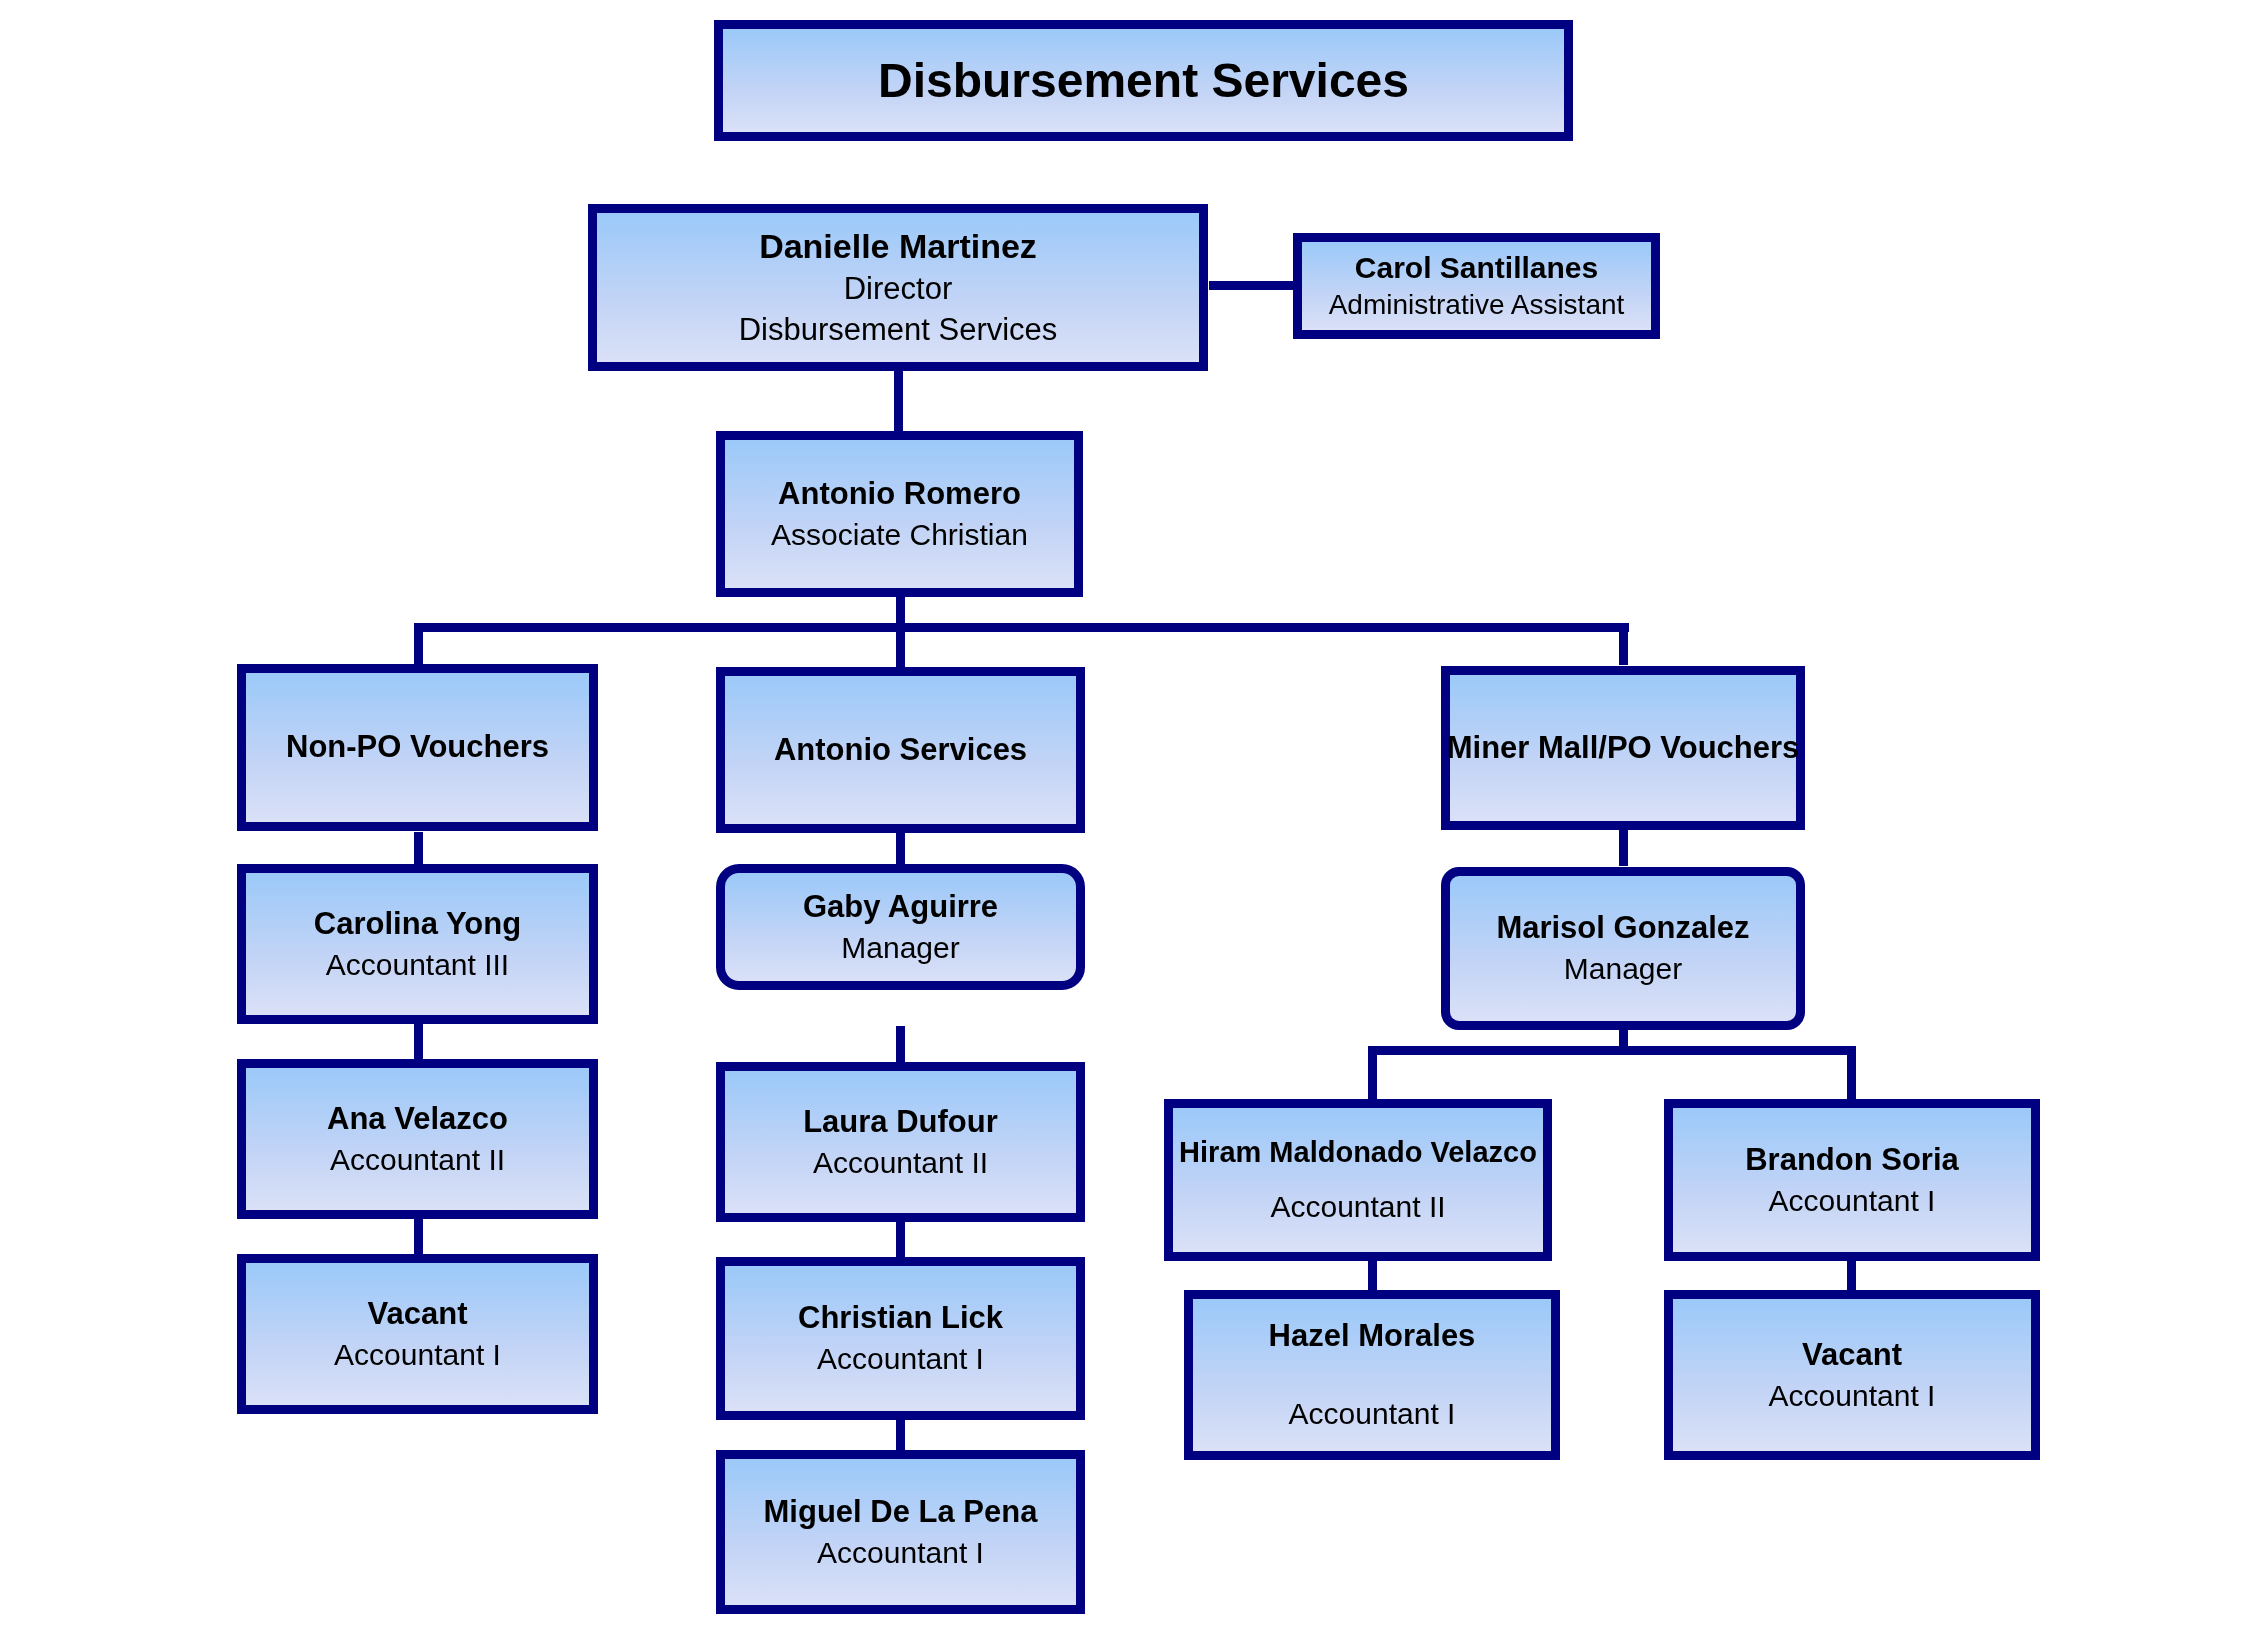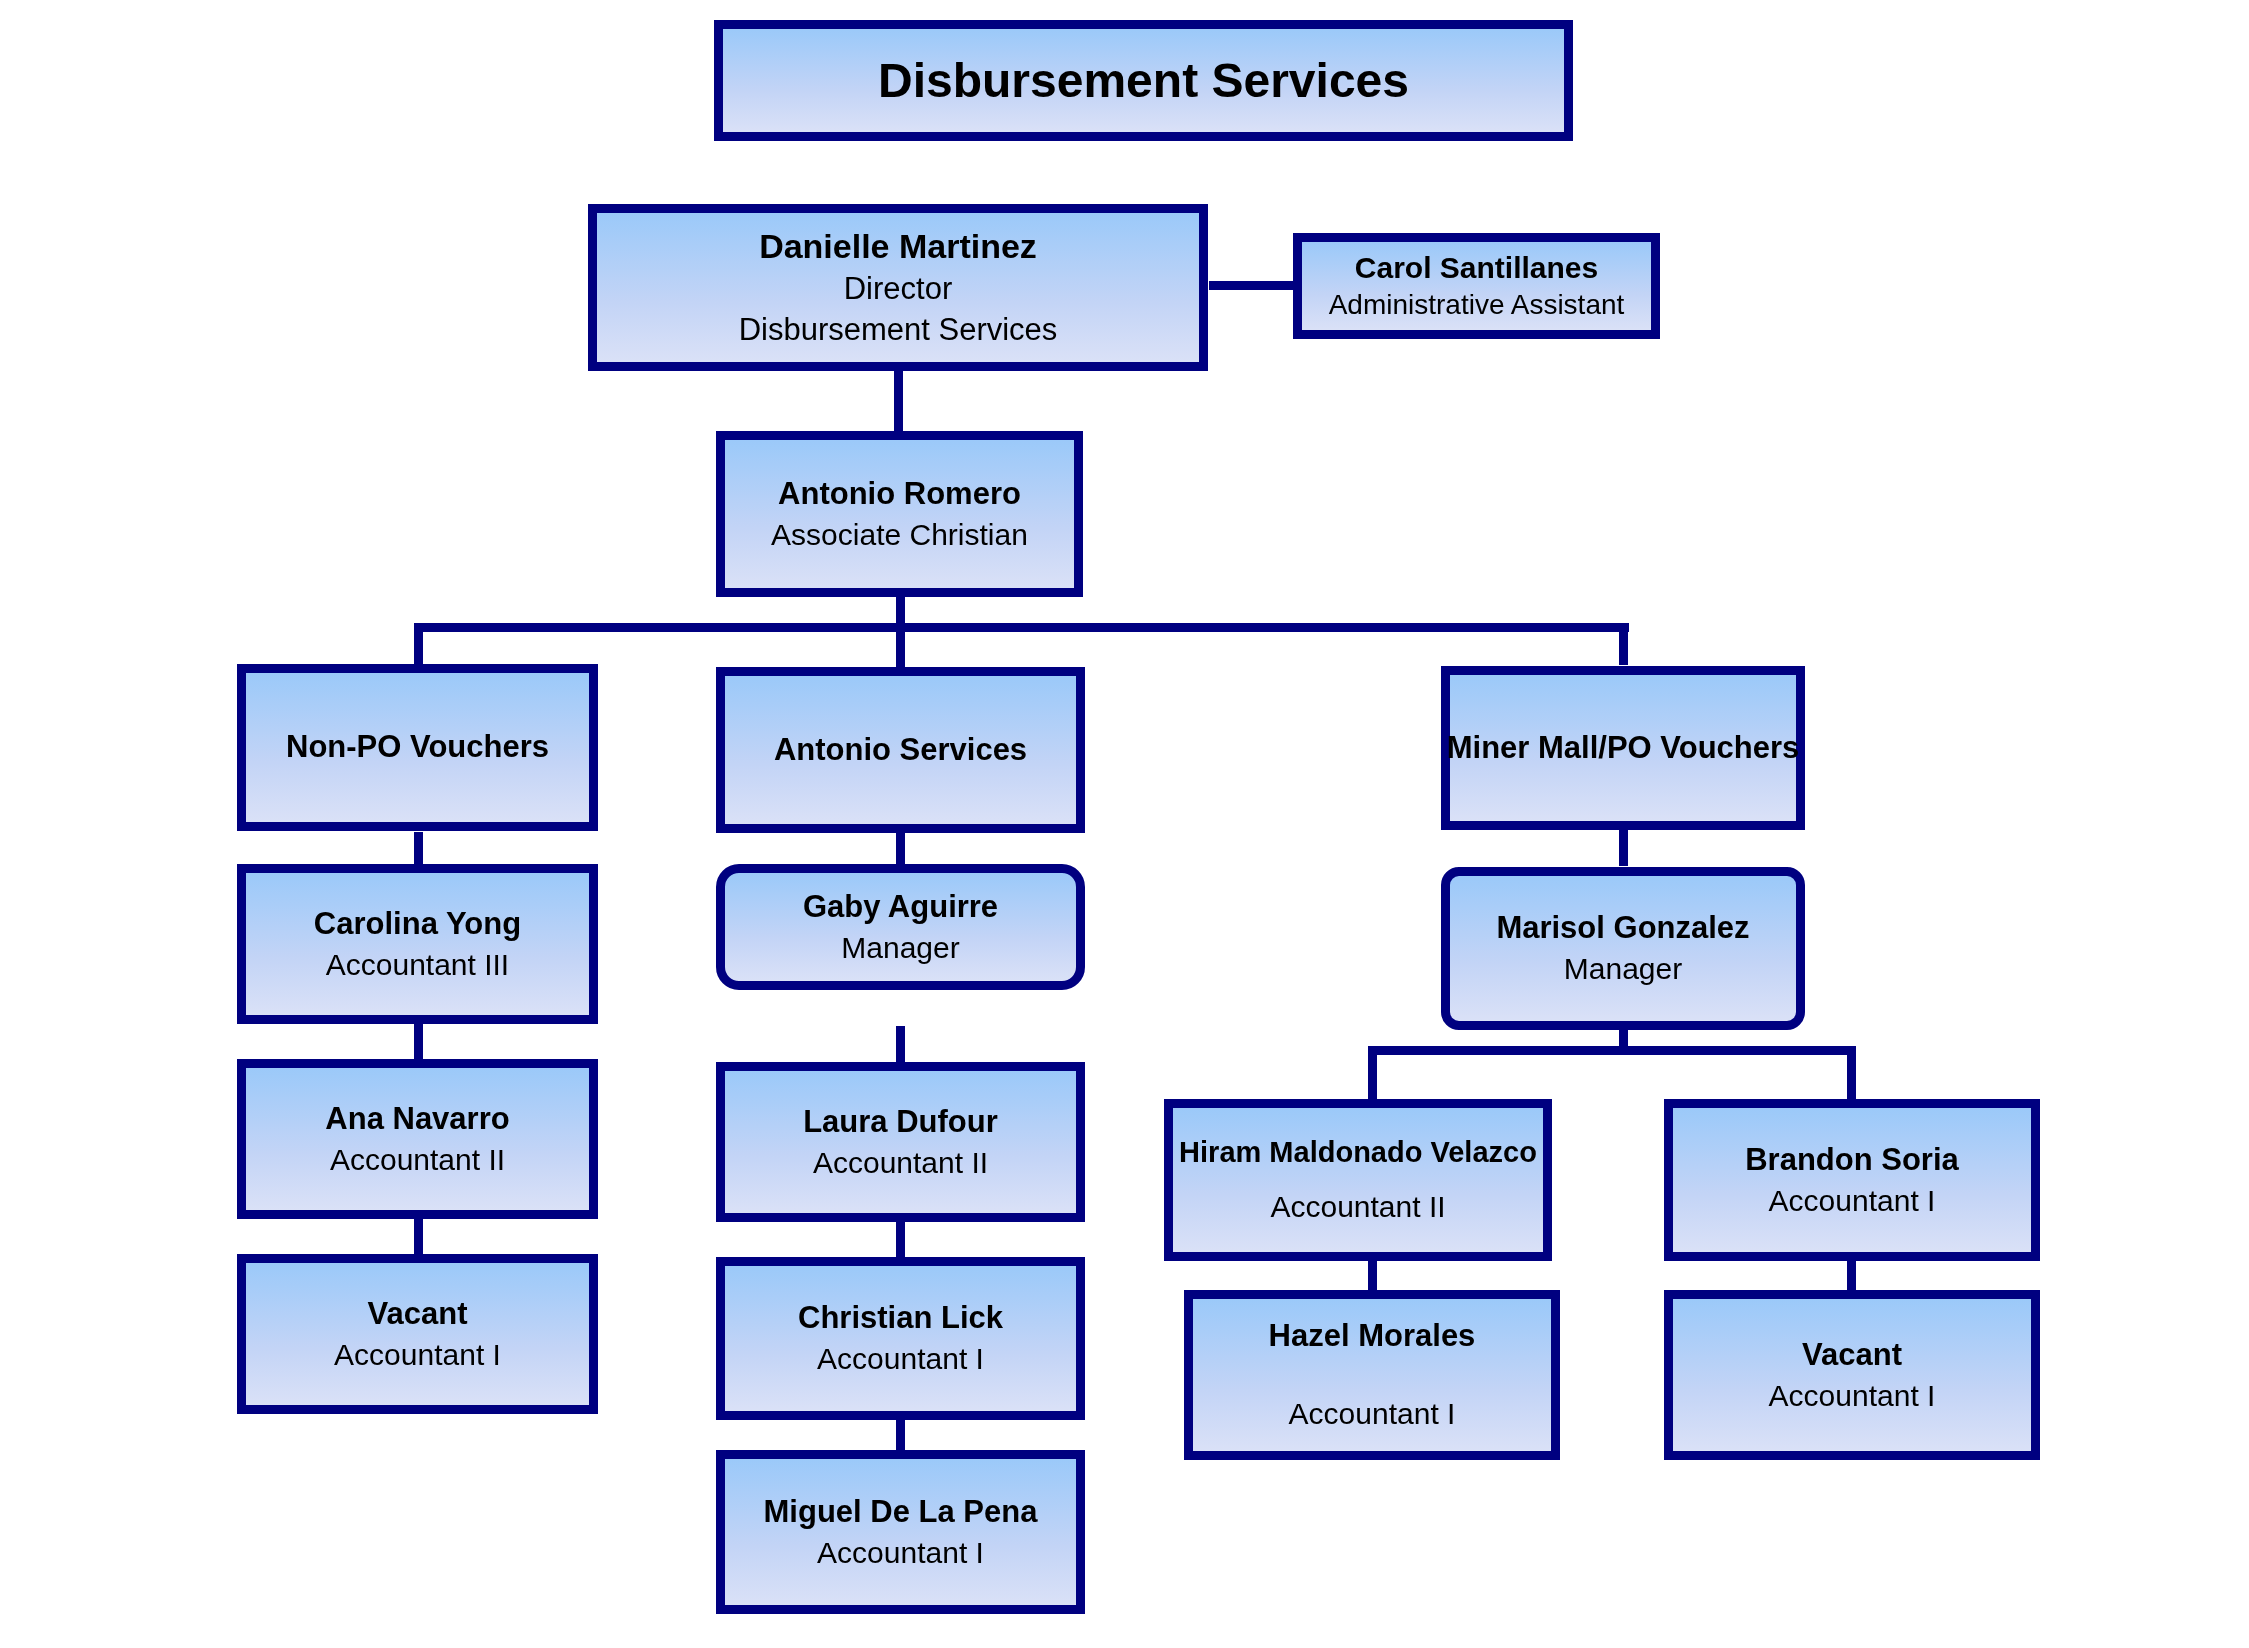--- a/index.html
+++ b/index.html
@@ -106,21 +106,21 @@
   </div>
   <div class="box" style="left:1441px; top:666px; width:364px; height:164px;">
     <div class="name">Miner Mall/PO Vouchers</div>
   </div>
 
   <div class="box" style="left:237px; top:864px; width:361px; height:160px;">
     <div class="name">Carolina Yong</div>
     <div class="role">Accountant III</div>
   </div>
   <div class="box" style="left:237px; top:1059px; width:361px; height:160px;">
-    <div class="name">Ana Navarro</div>
+    <div class="name">Ana Velazco</div>
     <div class="role">Accountant II</div>
   </div>
   <div class="box" style="left:237px; top:1254px; width:361px; height:160px;">
     <div class="name">Vacant</div>
     <div class="role">Accountant I</div>
   </div>
 
   <div class="box" style="left:716px; top:864px; width:369px; height:126px;border-radius:23px;">
     <div class="name">Gaby Aguirre</div>
     <div class="role">Manager</div>

